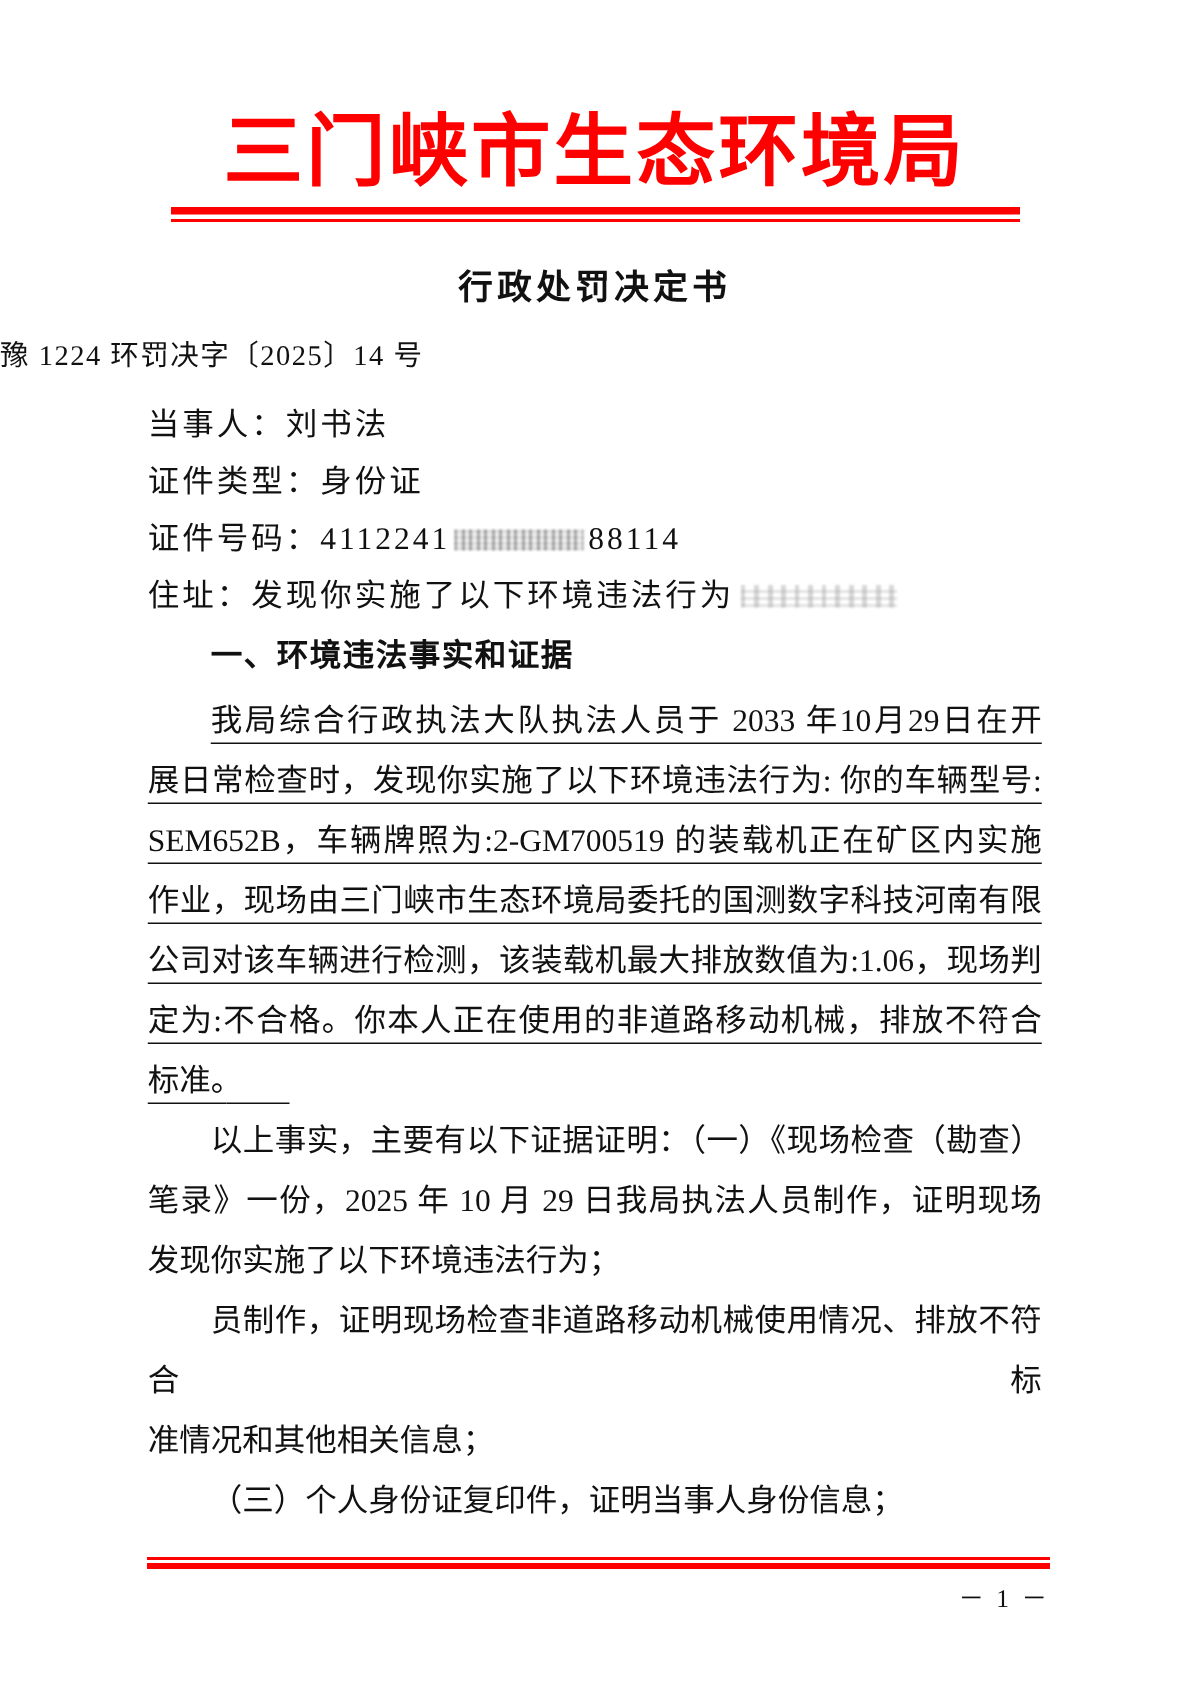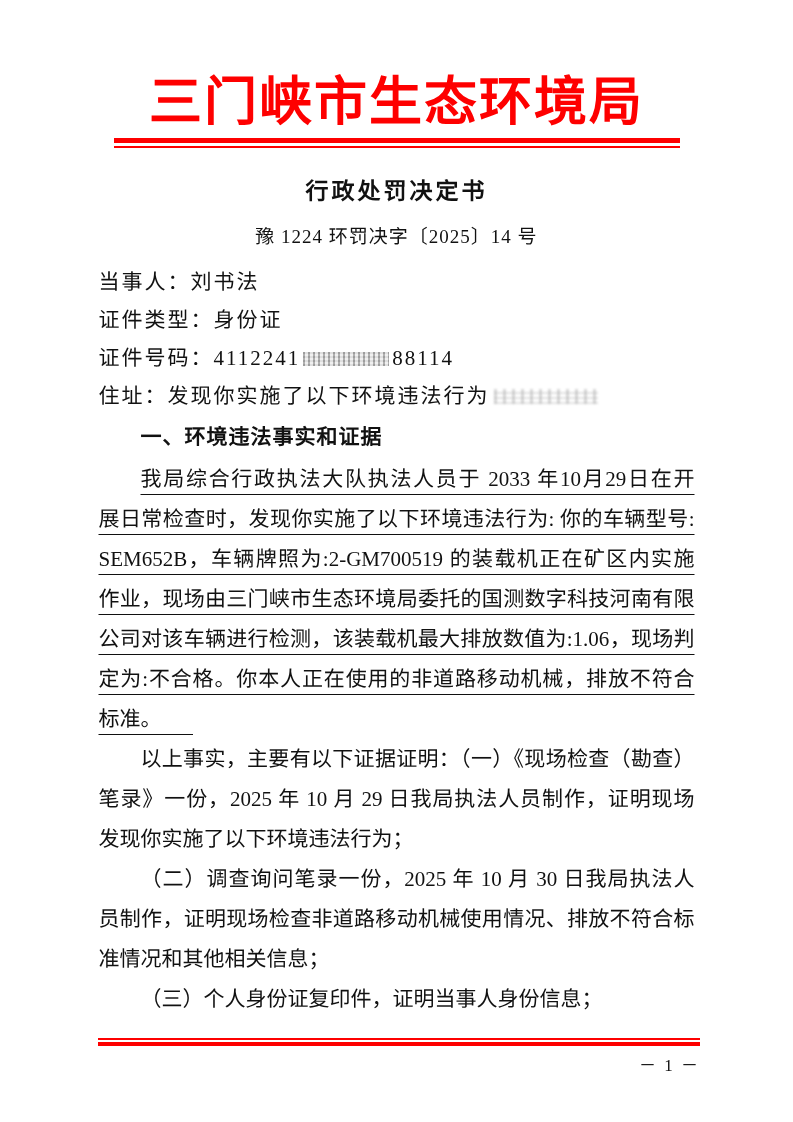--- a/index.html
+++ b/index.html
@@ -33,21 +33,20 @@
   }
   .doc-title {
     margin-top: 24px;
     text-align: center;
     font-size: 23px;
     font-weight: bold;
     letter-spacing: 3px;
   }
   .doc-number {
     margin-top: 15px;
-    text-align: center;
     font-size: 19px;
     letter-spacing: 1px;
   }
   
   .content {
     width: 596px;
     margin: 15px auto 0 auto;
     font-size: 21px;
   }
   .party .line {
@@ -157,21 +156,20 @@
         <div class="line">标准。</div>
       </div>
 
     <div class="para">
         <div class="line">以上事实，主要有以下证据证明：（一）《现场检查（勘查）</div>
         <div class="line">笔录》一份，2025 年 10 月 29 日我局执法人员制作，证明现场</div>
         <div class="line">发现你实施了以下环境违法行为；</div>
       </div>
 
     <div class="para">
-        <div class="line">（二）调查询问笔录一份，2025 年 10 月 30 日我局执法人</div>
         <div class="line">员制作，证明现场检查非道路移动机械使用情况、排放不符合标</div>
         <div class="line">准情况和其他相关信息；</div>
       </div>
 
     <div class="para">
         <div class="line">（三）个人身份证复印件，证明当事人身份信息；</div>
       </div>
 
   </div>
 

